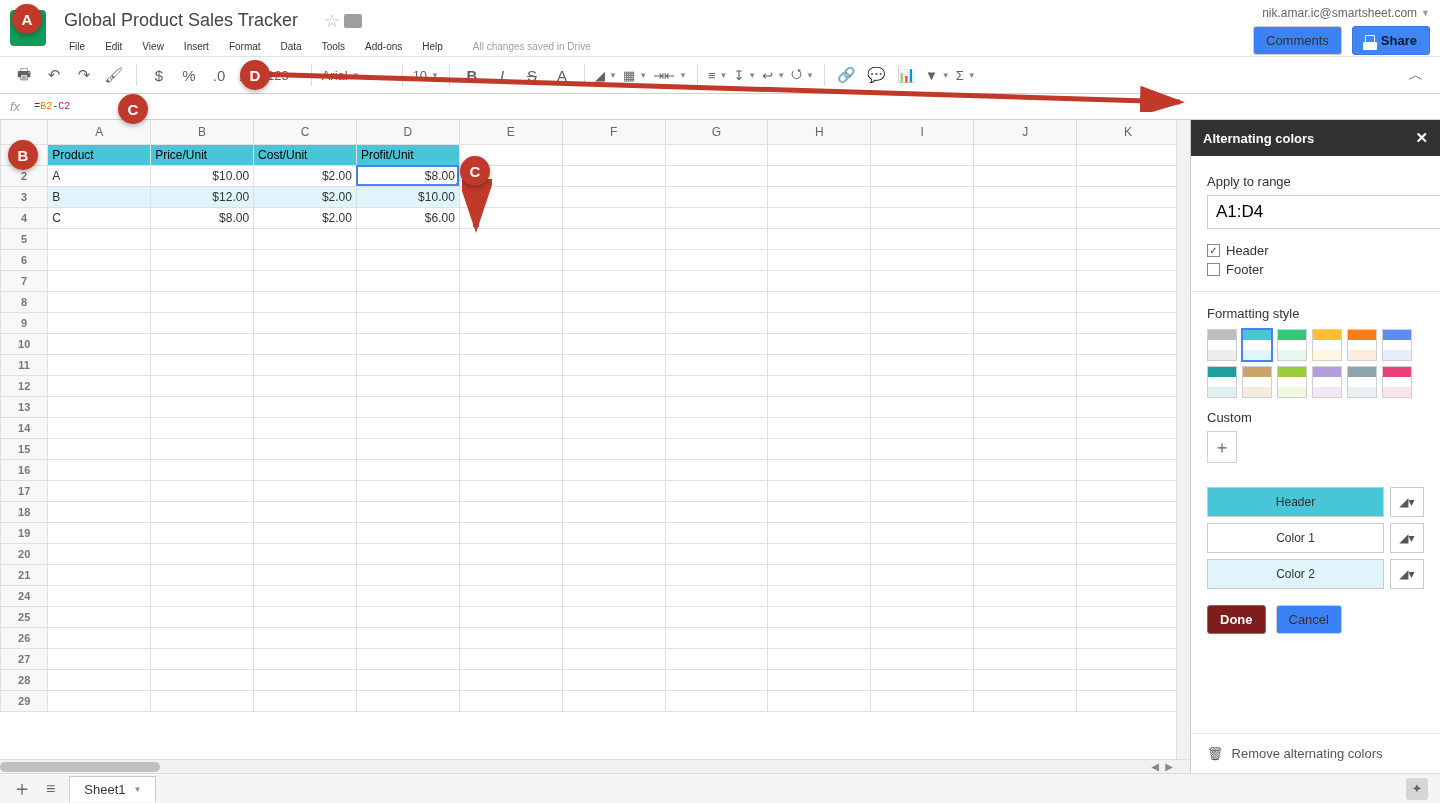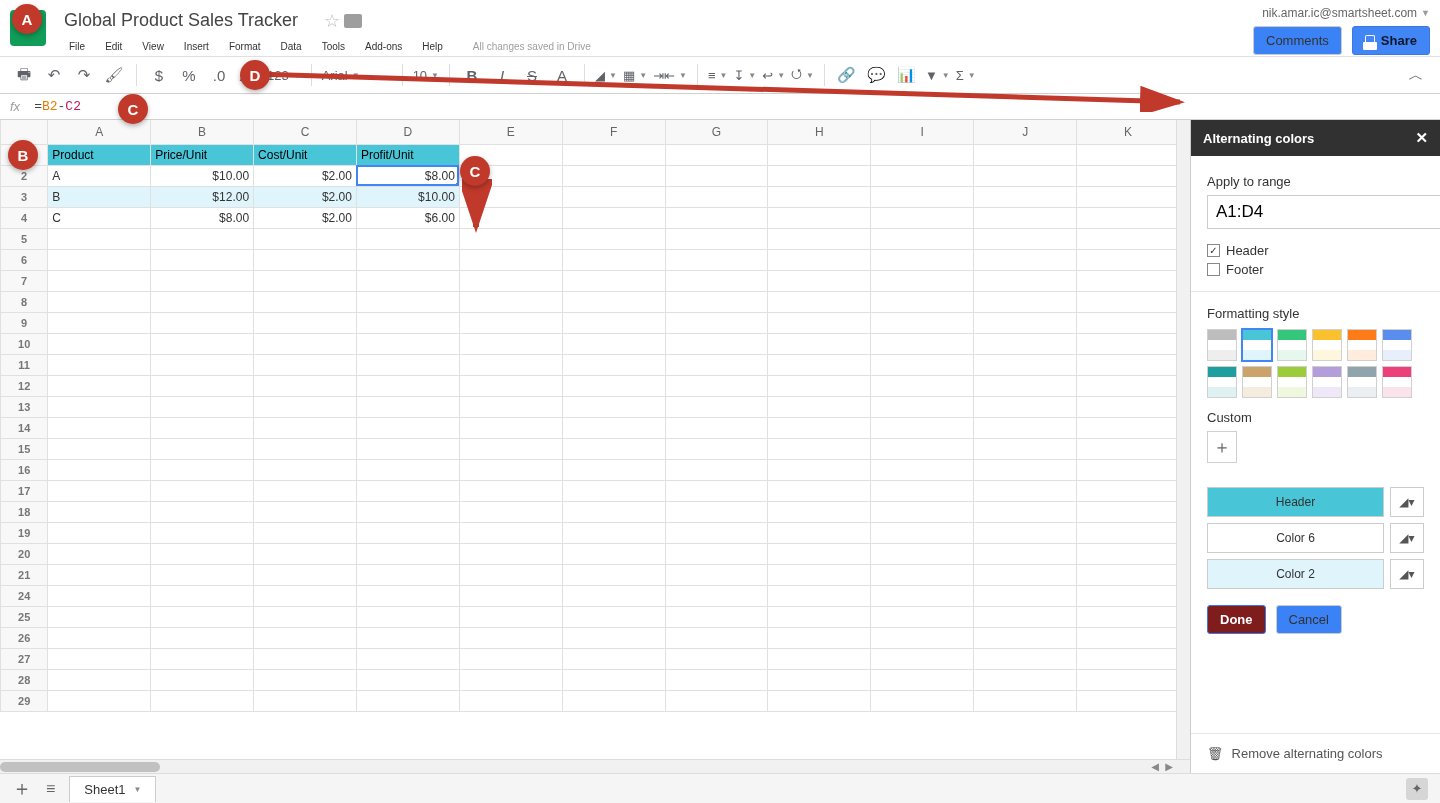--- a/index.html
+++ b/index.html
@@ -25,21 +25,21 @@
 
 .toolbar{border-top:1px solid #e0e0e0;border-bottom:1px solid #d0d0d0;padding:5px 12px;display:flex;align-items:center;gap:6px;height:38px;position:relative}
 .tb-btn{width:24px;height:24px;display:flex;align-items:center;justify-content:center;color:#5f6368;font-size:15px;cursor:pointer;border-radius:2px}
 .tb-sep{width:1px;height:22px;background:#ddd;margin:0 4px}
 .tb-dd{display:flex;align-items:center;gap:2px;color:#5f6368;font-size:13px;cursor:pointer}
 .caret-d{font-size:8px;color:#888;margin-left:2px}
 .collapse-up{margin-left:auto}
 
 .formula-bar{display:flex;align-items:center;border-bottom:1px solid #d0d0d0;height:26px;padding:0 10px;gap:14px}
 .fx{font-style:italic;color:#9e9e9e;font-size:13px}
-.formula{font-family:"Courier New",monospace;font-size:13px}
+.formula{font-family:"Courier New",monospace;font-size:10px}
 .formula .eq{color:#444}
 .formula .r1{color:#e67c00}
 .formula .op{color:#444}
 .formula .r2{color:#c2185b}
 
 .workspace{display:flex;height:calc(803px - 150px)}
 .sheet-area{flex:1;position:relative;overflow:hidden}
 .grid{position:absolute;inset:0}
 table{border-collapse:collapse;table-layout:fixed;width:1180px}
 th,td{border:1px solid #e0e0e0;height:21px;font-size:12px;padding:0 4px;white-space:nowrap;overflow:hidden}
@@ -701,21 +701,21 @@
         </div>
       <div class="sect-label" style="margin-top:12px">Custom</div>
       <div class="add-sw">＋</div>
 
       <div style="height:18px"></div>
       <div class="color-row">
         <div class="color-chip" style="background:#49c5d8">Header</div>
         <div class="paint-btn">◢▾</div>
       </div>
       <div class="color-row">
-        <div class="color-chip" style="background:#ffffff">Color 6</div>
+        <div class="color-chip" style="background:#ffffff">Color 1</div>
         <div class="paint-btn">◢▾</div>
       </div>
       <div class="color-row">
         <div class="color-chip" style="background:#e0f5fb">Color 2</div>
         <div class="paint-btn">◢▾</div>
       </div>
 
       <div class="panel-actions">
         <div class="btn primary">Done</div>
         <div class="btn">Cancel</div>

